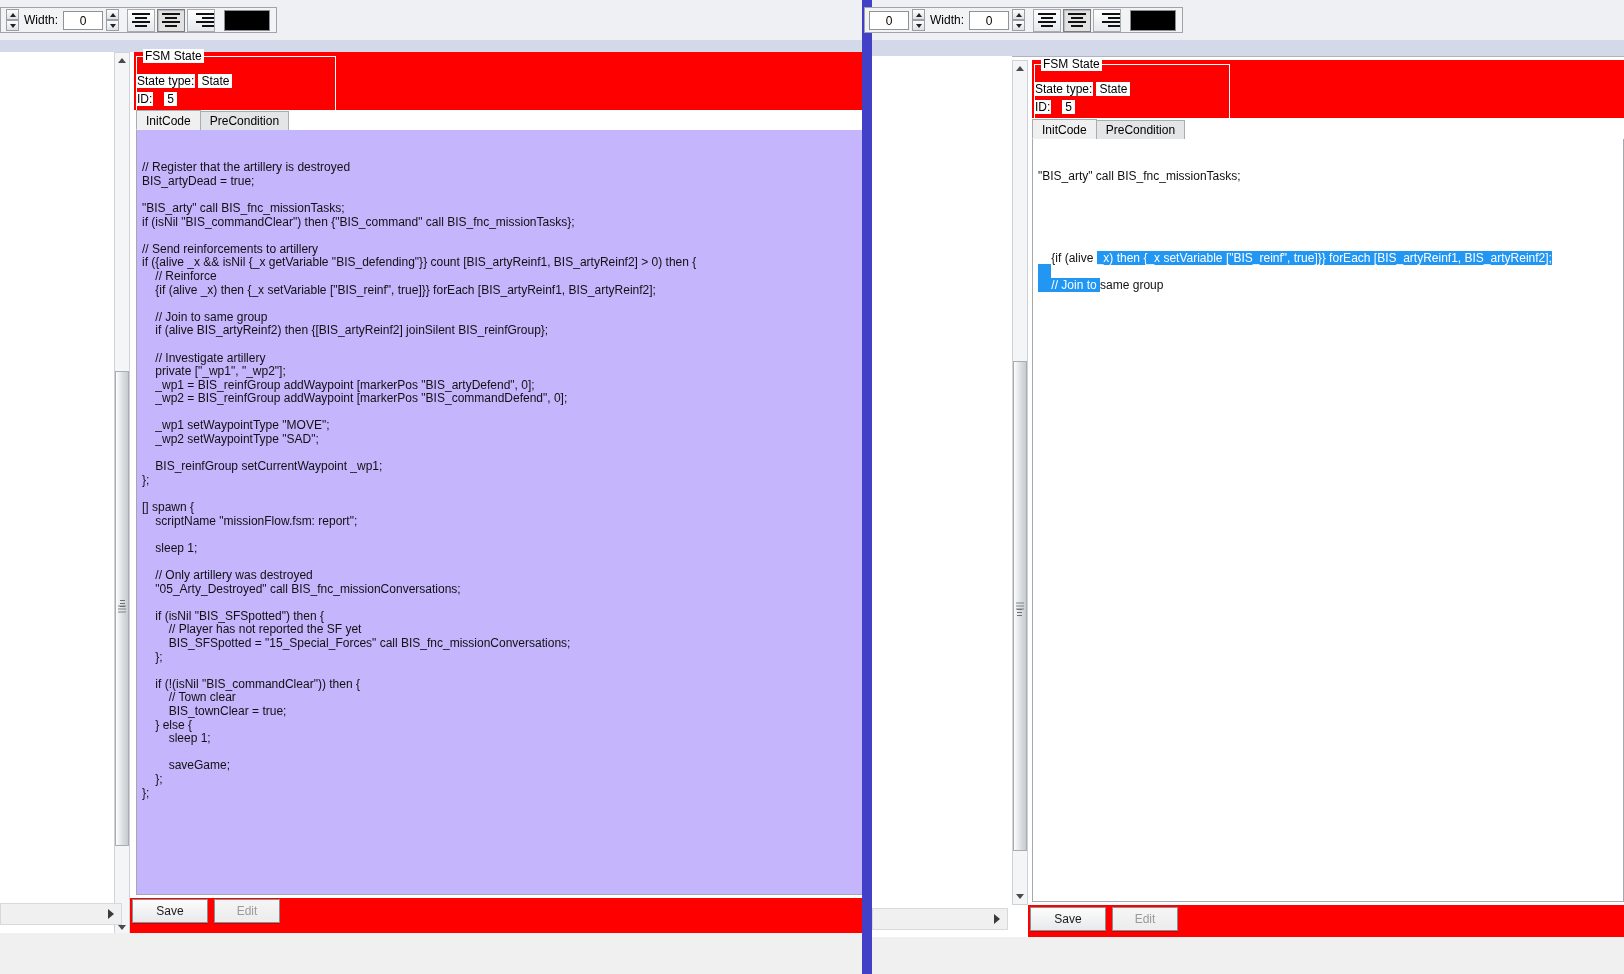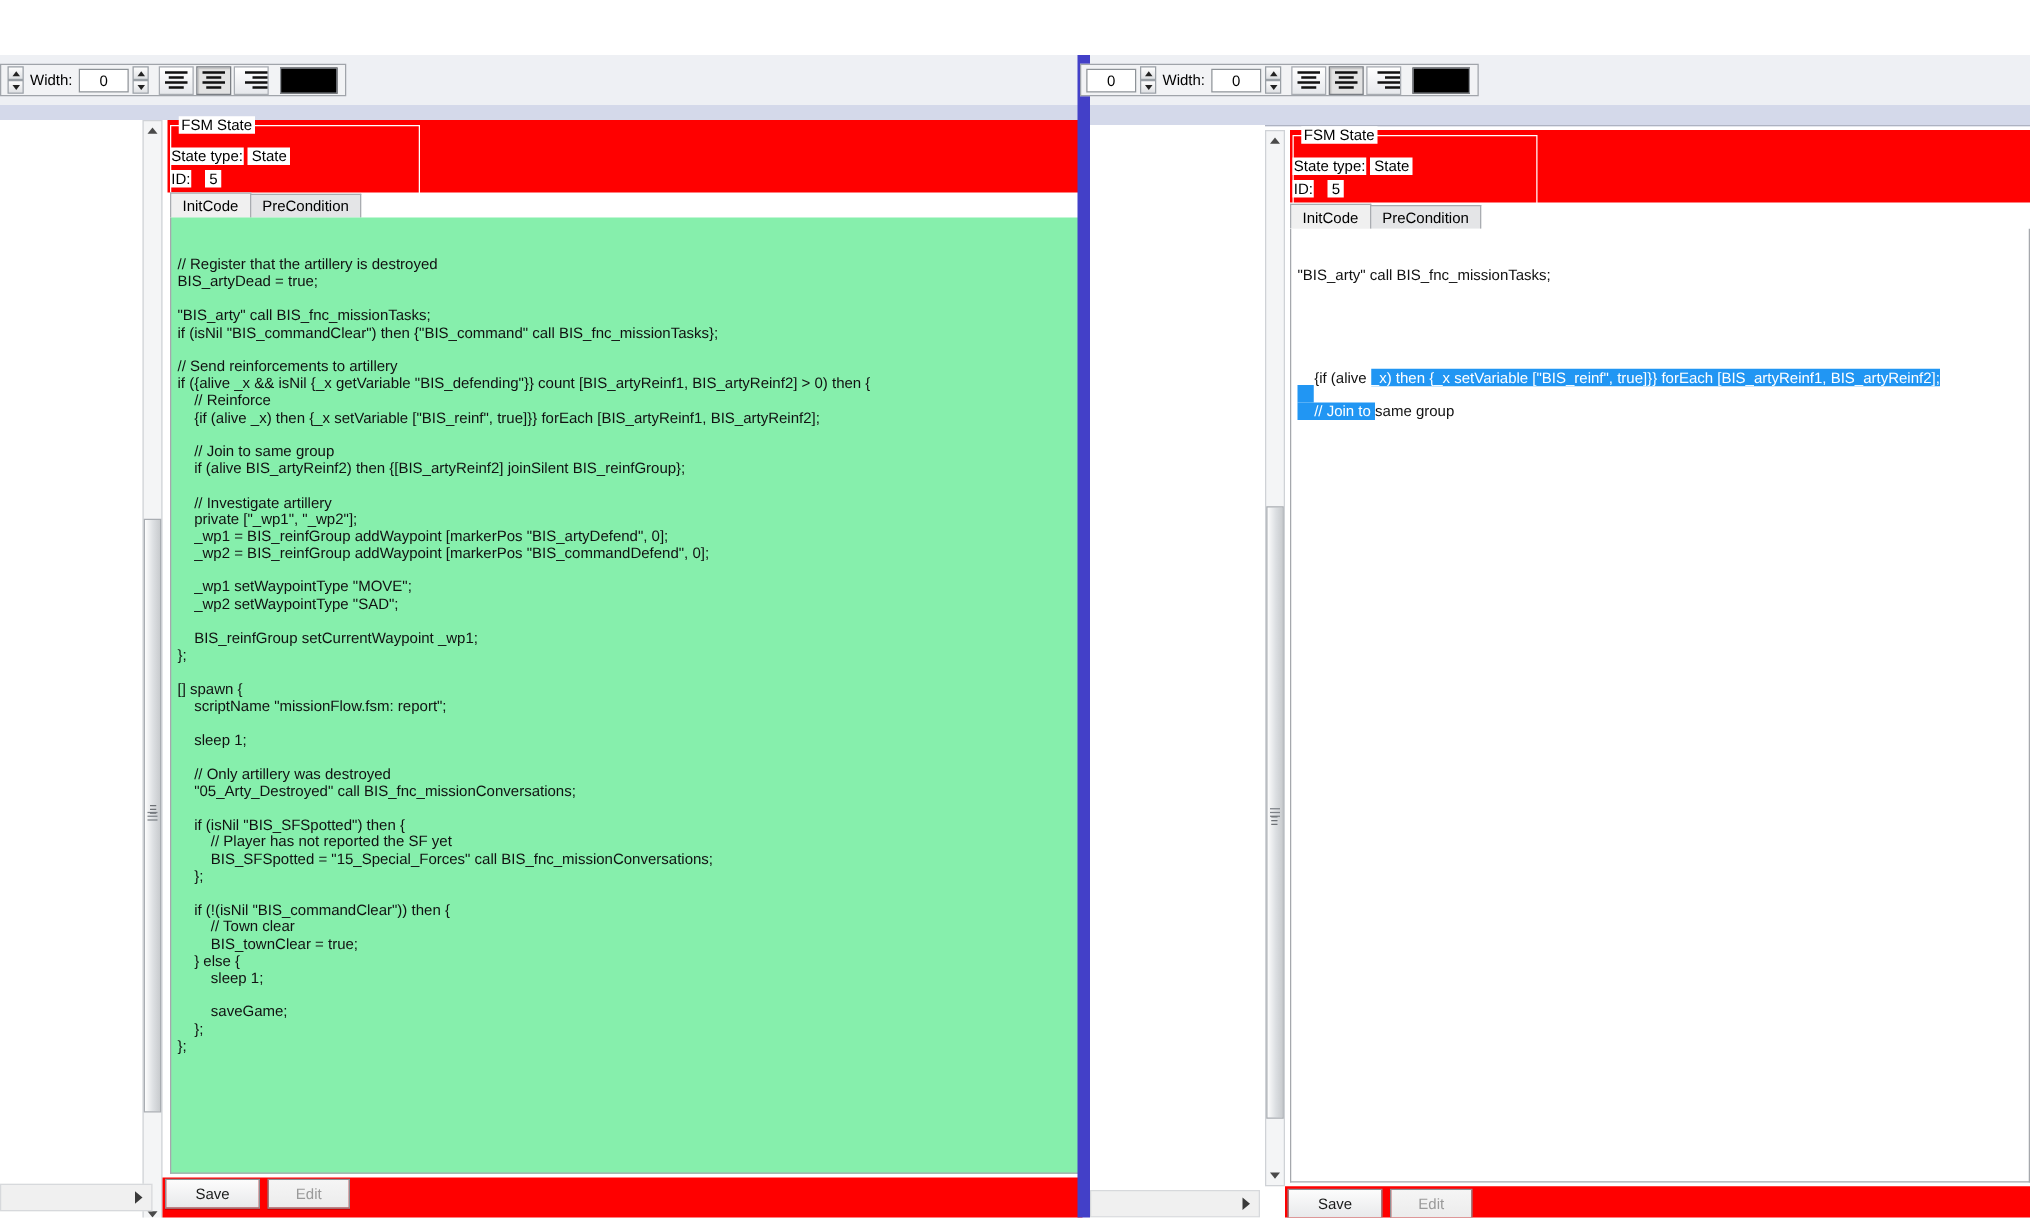--- a/index.html
+++ b/index.html
@@ -5,21 +5,21 @@
 <style>
   html, body {
     margin: 0; padding: 0;
     width: 1624px; height: 974px;
     overflow: hidden;
     background: #ffffff;
     font-family: "Liberation Sans", sans-serif;
     font-size: 12px;
     color: #000;
   }
-  .root { position: relative; width: 1624px; height: 708px; margin-top: 44px; }
+  .root { position: relative; width: 1624px; height: 708px; }
 
   
   .toolbar {
     position: absolute;
     background: #eef0f4;
     border-bottom: 1px solid #b5b8bd;
     display: flex; align-items: center;
     height: 40px;
   }
   .tb-group {
@@ -134,21 +134,21 @@
     border-bottom: none;
     background: #e4e5e7;
     box-sizing: border-box;
     margin-right: -1px;
   }
   .tab.active { background: #f0f0f0; height: 20px; line-height: 20px; border-bottom: 1px solid #f0f0f0; }
 
   
   .codearea {
     position: absolute;
-    background: #86efac;
+    background: #c4b5fd;
     border: 1px solid #a5a8ad;
     border-top: none;
     box-sizing: border-box;
     overflow: hidden;
     font-family: "Liberation Sans", sans-serif;
     font-size: 12px;
     line-height: 13.6px;
     white-space: pre;
     color: #111;
   }

